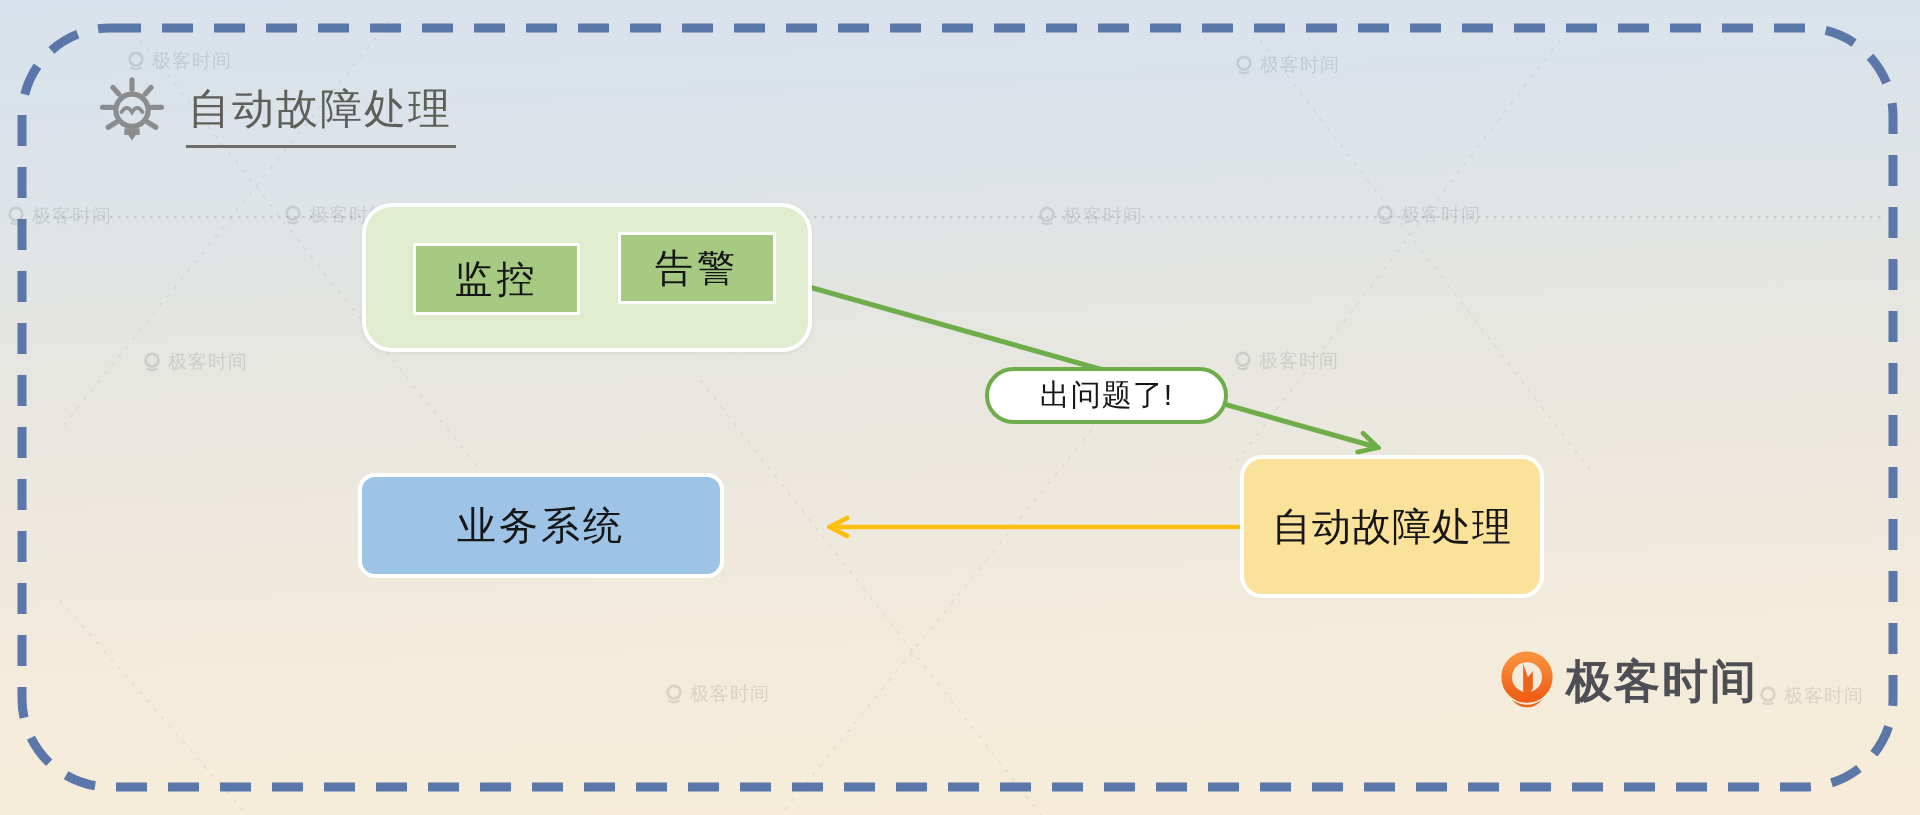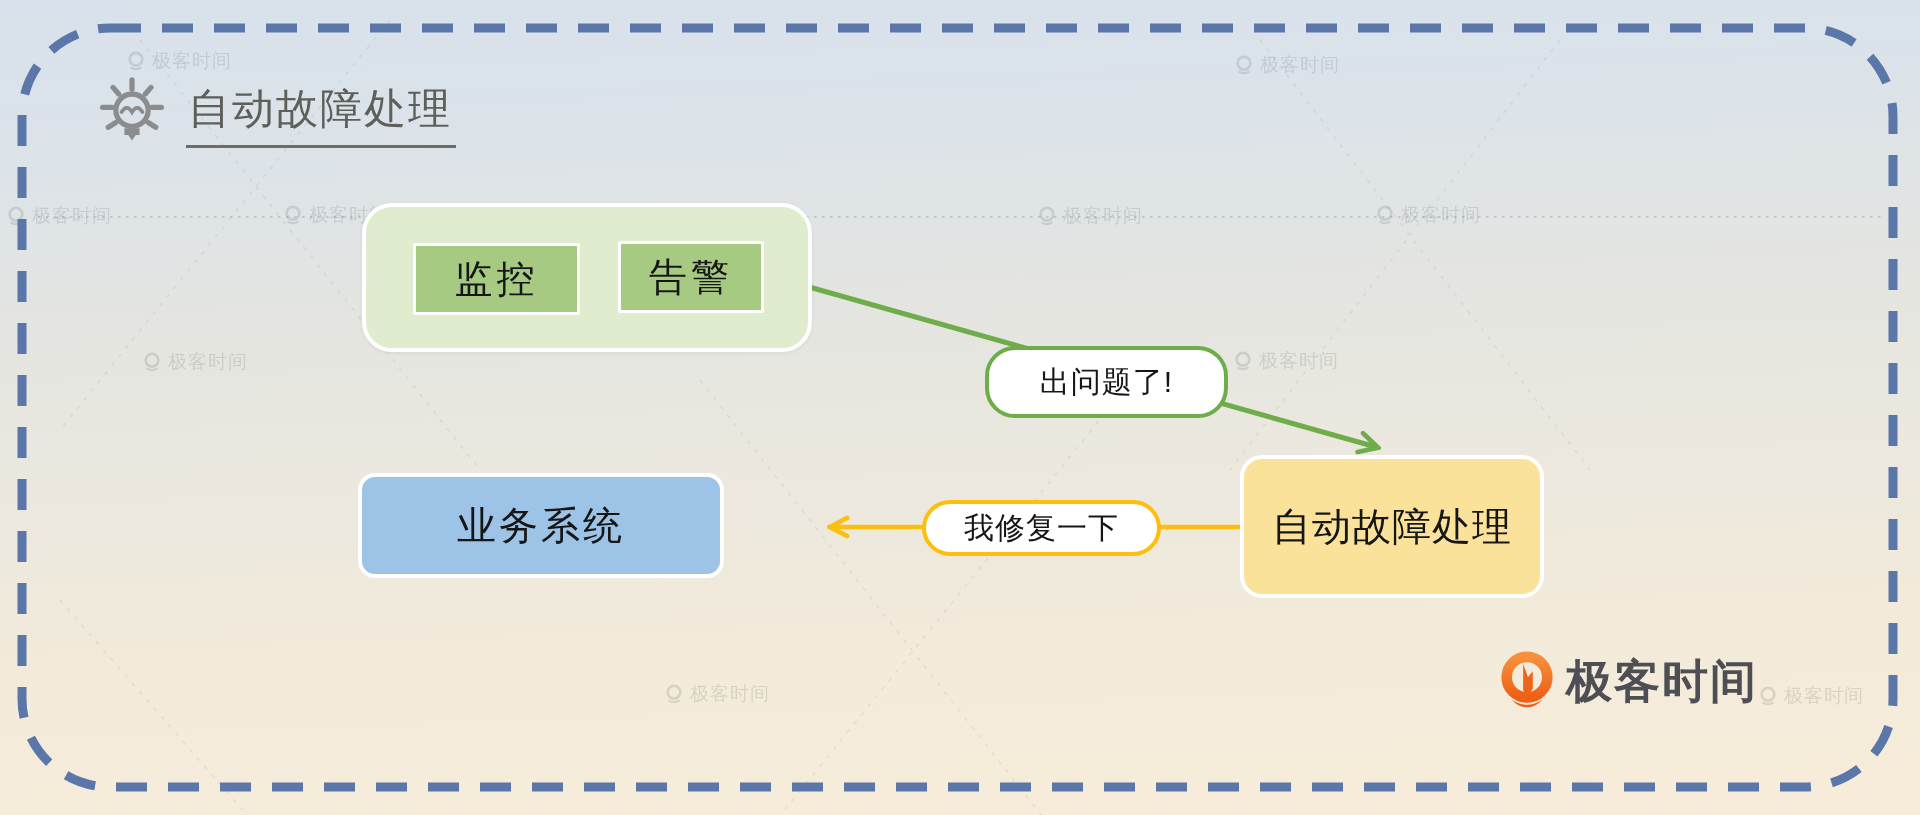--- a/index.html
+++ b/index.html
@@ -9,27 +9,27 @@
     background:linear-gradient(178deg,#d8e2ec 0%,#dce3e9 18%,#e4e5e1 38%,#ece8de 58%,#f3ebdb 78%,#f7ecd9 100%);}
   .overlay{position:absolute;left:0;top:0;z-index:1;}
   
   .node{position:absolute;z-index:2;display:flex;align-items:center;justify-content:center;
         box-sizing:border-box;color:#161616;}
   .group-box{left:362px;top:203px;width:450px;height:149px;background:#dfeccd;
         border:4px solid #fff;border-radius:30px;box-shadow:0 1px 4px rgba(0,0,0,.07);}
   .g-node{background:#a6ca81;border:3px solid #fff;border-radius:2px;
         font-size:38px;letter-spacing:4px;}
   .monitor{left:413px;top:243px;width:167px;height:72px;}
-  .alert{left:618px;top:241px;width:146px;height:72px;}
+  .alert{left:618px;top:232px;width:158px;height:72px;}
   .blue-node{left:358px;top:473px;width:366px;height:105px;background:#9dc3e6;
         border:4px solid #fff;border-radius:17px;font-size:39px;letter-spacing:3px;}
   .yellow-node{left:1240px;top:455px;width:304px;height:143px;background:#fbe29b;
         border:4px solid #fff;border-radius:22px;font-size:39px;letter-spacing:1px;}
   .pill{background:#fff;border-radius:30px;font-size:30px;letter-spacing:1px;}
-  .pill-green{left:985px;top:346px;width:243px;height:72px;border:4px solid #6fad4b;justify-content:center;}
+  .pill-green{left:985px;top:367px;width:243px;height:57px;border:4px solid #6fad4b;justify-content:center;}
   .pill-yellow{left:922px;top:500px;width:239px;height:56px;border:4px solid #fcbf10;}
   
   .title-wrap{position:absolute;left:94px;top:72px;z-index:2;display:flex;align-items:center;gap:16px;}
   .title-text{font-size:42px;letter-spacing:2px;color:#5f5f5a;
         border-bottom:3px solid #6e6d67;padding:0 4px 8px 2px;}
   
   .wm{position:absolute;z-index:0;display:flex;align-items:center;gap:6px;
       color:#3f4754;opacity:0.15;font-size:19px;letter-spacing:1px;white-space:nowrap;}
   
   .logo{position:absolute;left:1498px;top:650px;z-index:2;display:flex;align-items:center;gap:10px;}
@@ -92,23 +92,20 @@
   <div class="node group-box"></div>
   <div class="node g-node monitor">
     <span>监控</span>
   </div>
   <div class="node g-node alert">
     <span>告警</span>
   </div>
 
   <div class="node pill pill-green">
     <span>出问题了!</span>
-  </div>
-  <div class="node pill pill-yellow">
-    <span>我修复一下</span>
   </div>
 
   <div class="node blue-node">
     <span>业务系统</span>
   </div>
   <div class="node yellow-node">
     <span>自动故障处理</span>
   </div>
 
   <div class="wm" style="left:126px;top:48px">

